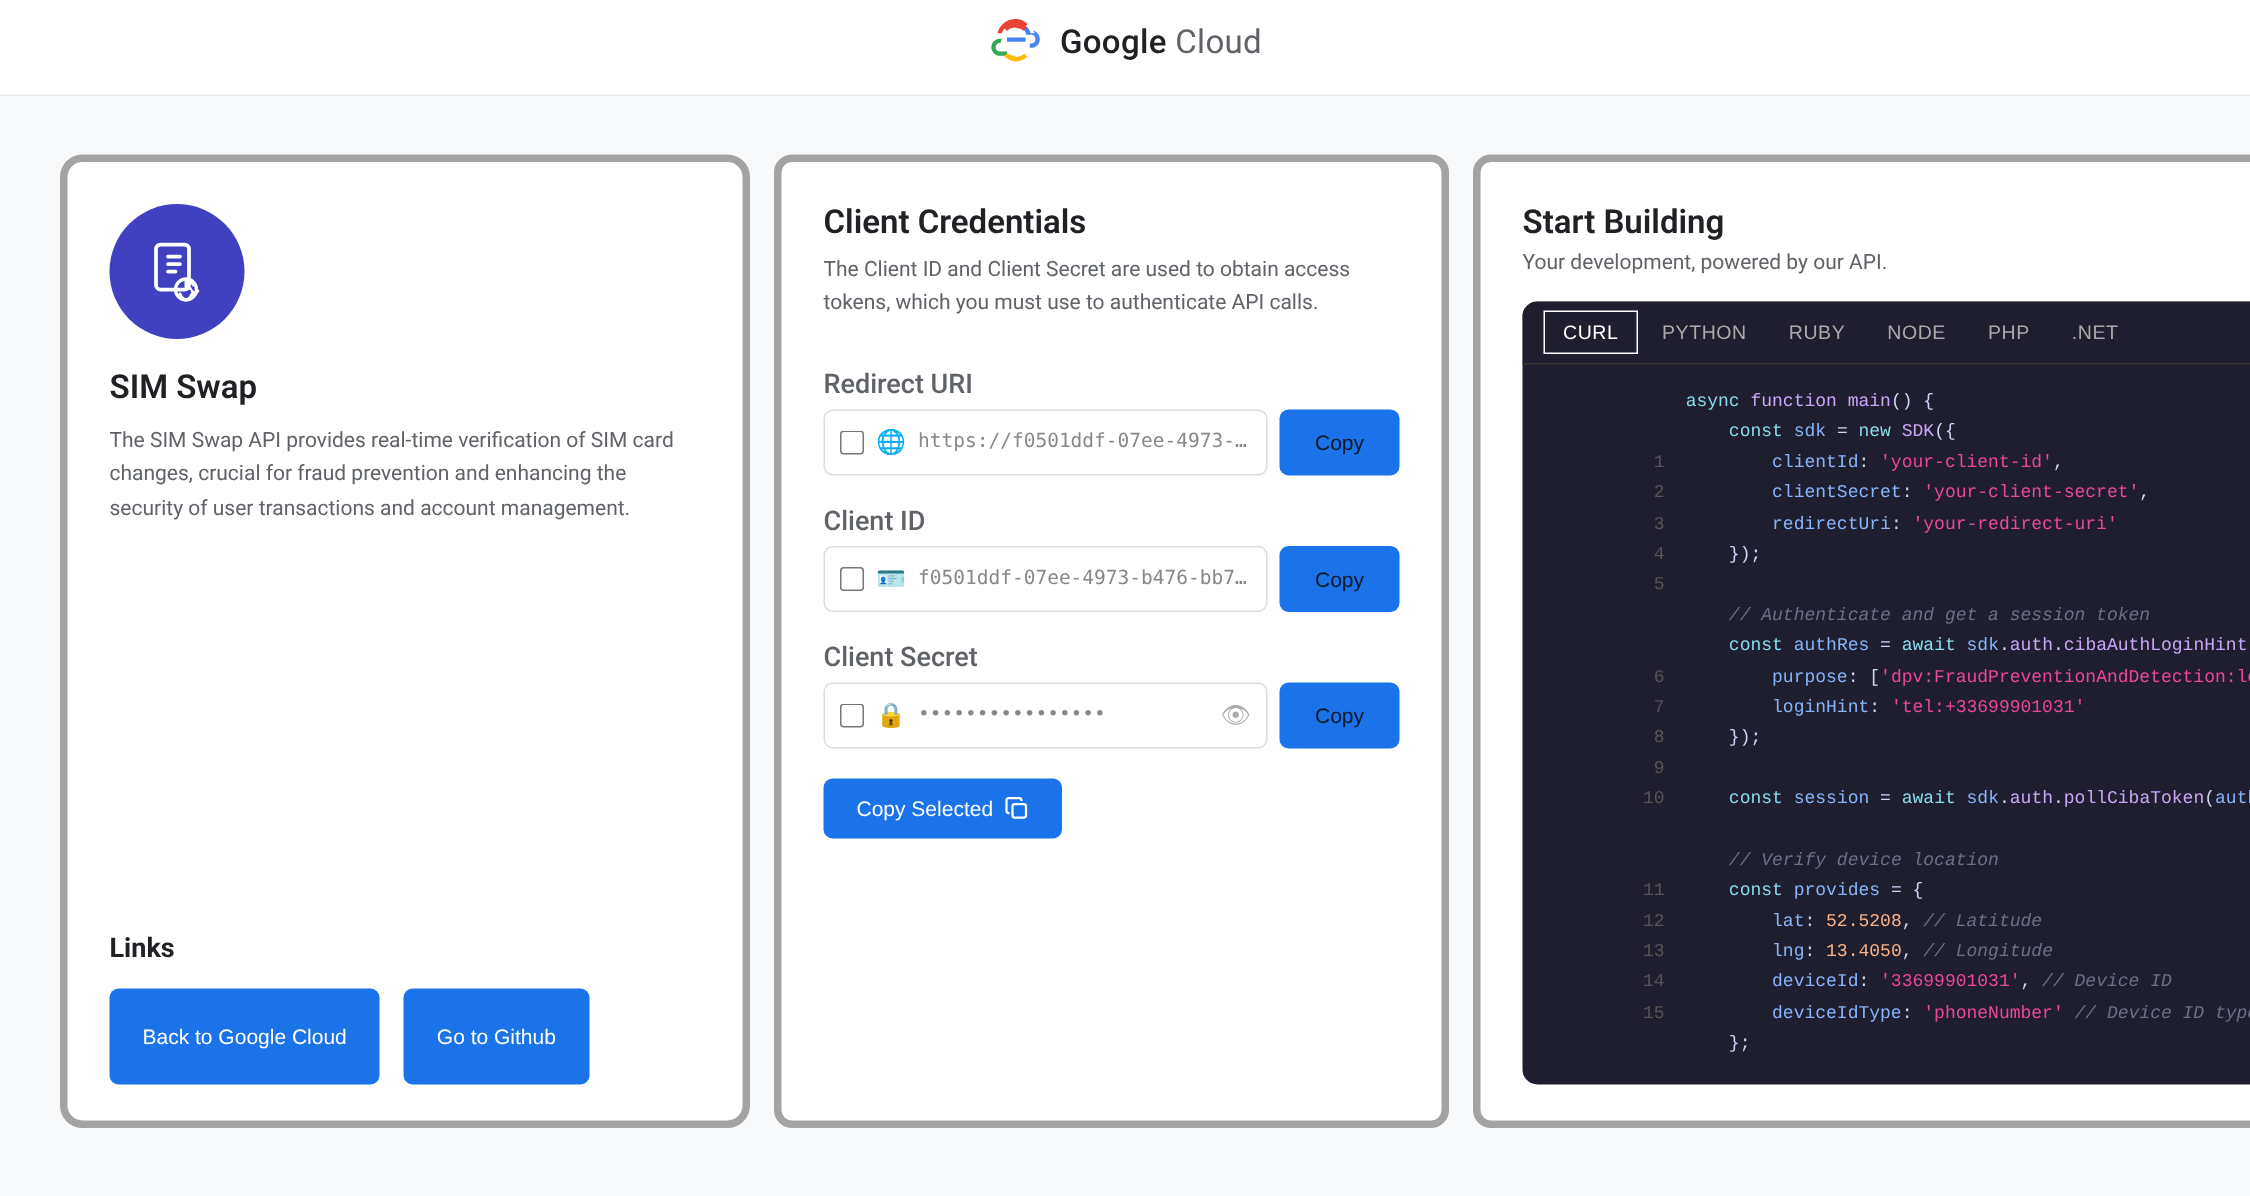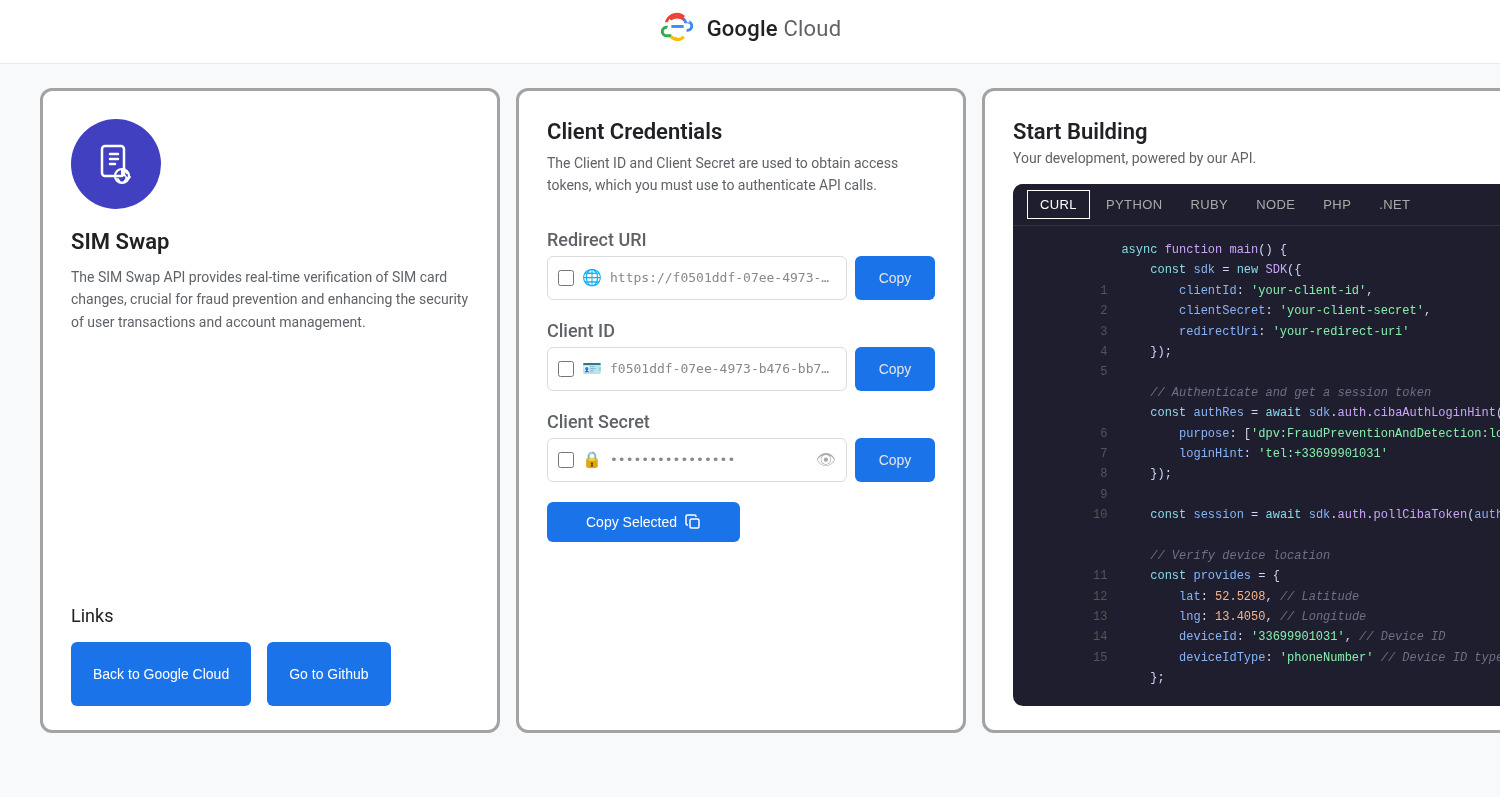--- a/index.html
+++ b/index.html
@@ -34,27 +34,28 @@
     }
     .main-content {
       display: flex;
       gap: 16px;
       padding: 24px 20px;
       max-width: 1460px;
       margin: 0 auto;
     }
     .card {
       background: #fff;
-      border: 3px solid #a3a3a3;
+      border: 5px solid #a3a3a3;
       border-radius: 12px;
       padding: 28px 28px 24px 28px;
       flex: 1;
       position: relative;
-    }
-    .card-left { flex: 0 0 460px; max-width: 460px; display: flex; flex-direction: column; }
+      margin-top: 15px;
+    }
+    .card-left { flex: 0 0 460px; max-width: 460px; display: flex; flex-direction: column; border-radius: 15px; }
     .card-middle { flex: 0 0 450px; max-width: 450px; }
     .card-right { flex: 1; }
 
     
     .sim-icon-circle {
       width: 90px;
       height: 90px;
       border-radius: 50%;
       background: #4040c0;
       display: flex;
@@ -74,21 +75,21 @@
     }
     .card-desc {
       font-size: 14px;
       color: #5f6368;
       line-height: 1.6;
       margin-bottom: auto;
     }
     .links-section { margin-top: 36px; }
     .links-title {
       font-size: 18px;
-      font-weight: 400;
+      font-weight: 700;
       color: #202124;
       margin-bottom: 16px;
     }
     .links-btns { display: flex; gap: 16px; }
     .btn-primary {
       background: #1a73e8;
       color: #fff;
       border: none;
       border-radius: 6px;
       padding: 24px 22px;
@@ -161,37 +162,37 @@
       white-space: nowrap;
       font-family: monospace;
     }
     .field-eye {
       color: #aaa;
       font-size: 16px;
       cursor: pointer;
     }
     .copy-btn {
       background: #1a73e8;
-      color: #e5e5e5;
+      color: #0f172a;
       border: none;
       border-radius: 6px;
       padding: 0 20px;
       height: 44px;
       font-size: 14px;
       font-weight: 500;
       cursor: pointer;
       white-space: nowrap;
       min-width: 80px;
     }
     .copy-selected-btn {
       background: #1a73e8;
       color: #fff;
       border: none;
       border-radius: 6px;
-      padding: 12px 39px;
+      padding: 12px 22px;
       font-size: 14px;
       font-weight: 500;
       cursor: pointer;
       display: flex;
       align-items: center;
       gap: 8px;
       margin-top: 8px;
     }
 
     
@@ -253,21 +254,21 @@
       color: #555;
       text-align: right;
       padding-right: 14px;
       user-select: none;
       min-width: 28px;
     }
     .line-numbers div { line-height: 1.7; }
     .code-text { flex: 1; overflow-x: auto; }
     .code-text .kw { color: #89dceb; }
     .code-text .fn { color: #cba6f7; }
-    .code-text .str { color: #86efac; }
+    .code-text .str { color: #ec4899; }
     .code-text .num { color: #fab387; }
     .code-text .cm { color: #6c7086; font-style: italic; }
     .code-text .obj { color: #89b4fa; }
 
     
     .gc-logo svg { width: 38px; height: 38px; }
   </style>
 </head>
 <body>
 

